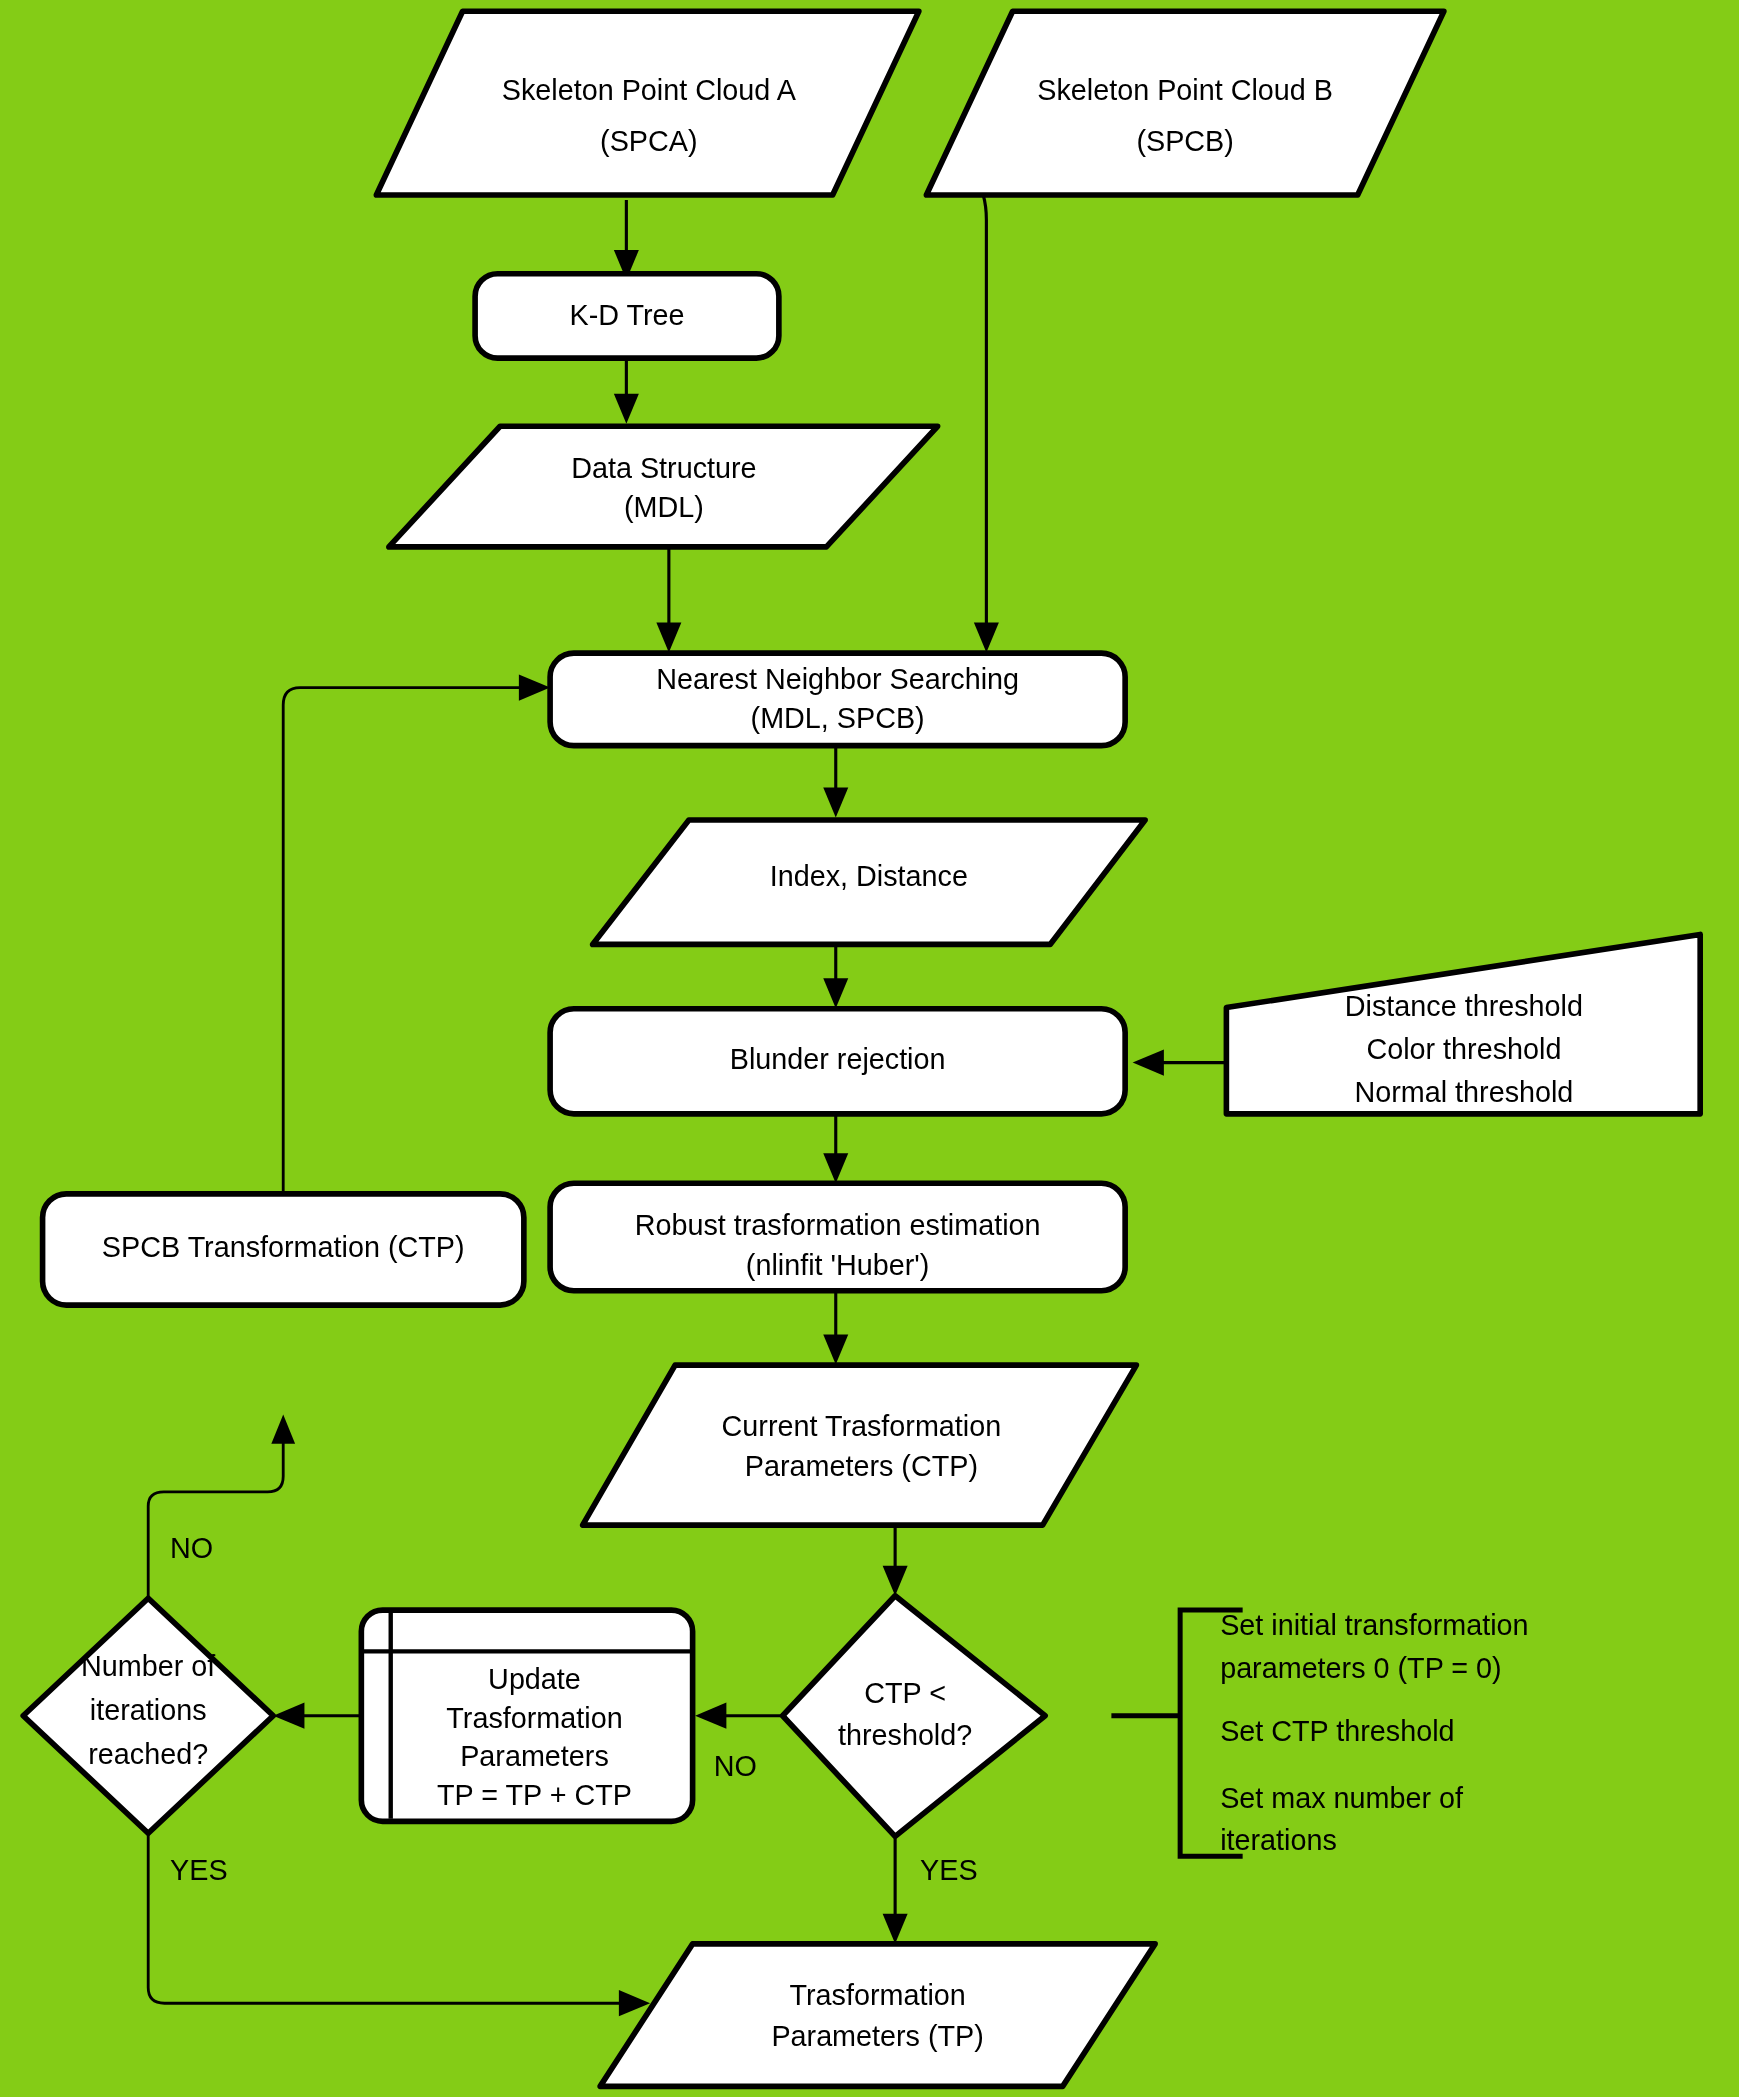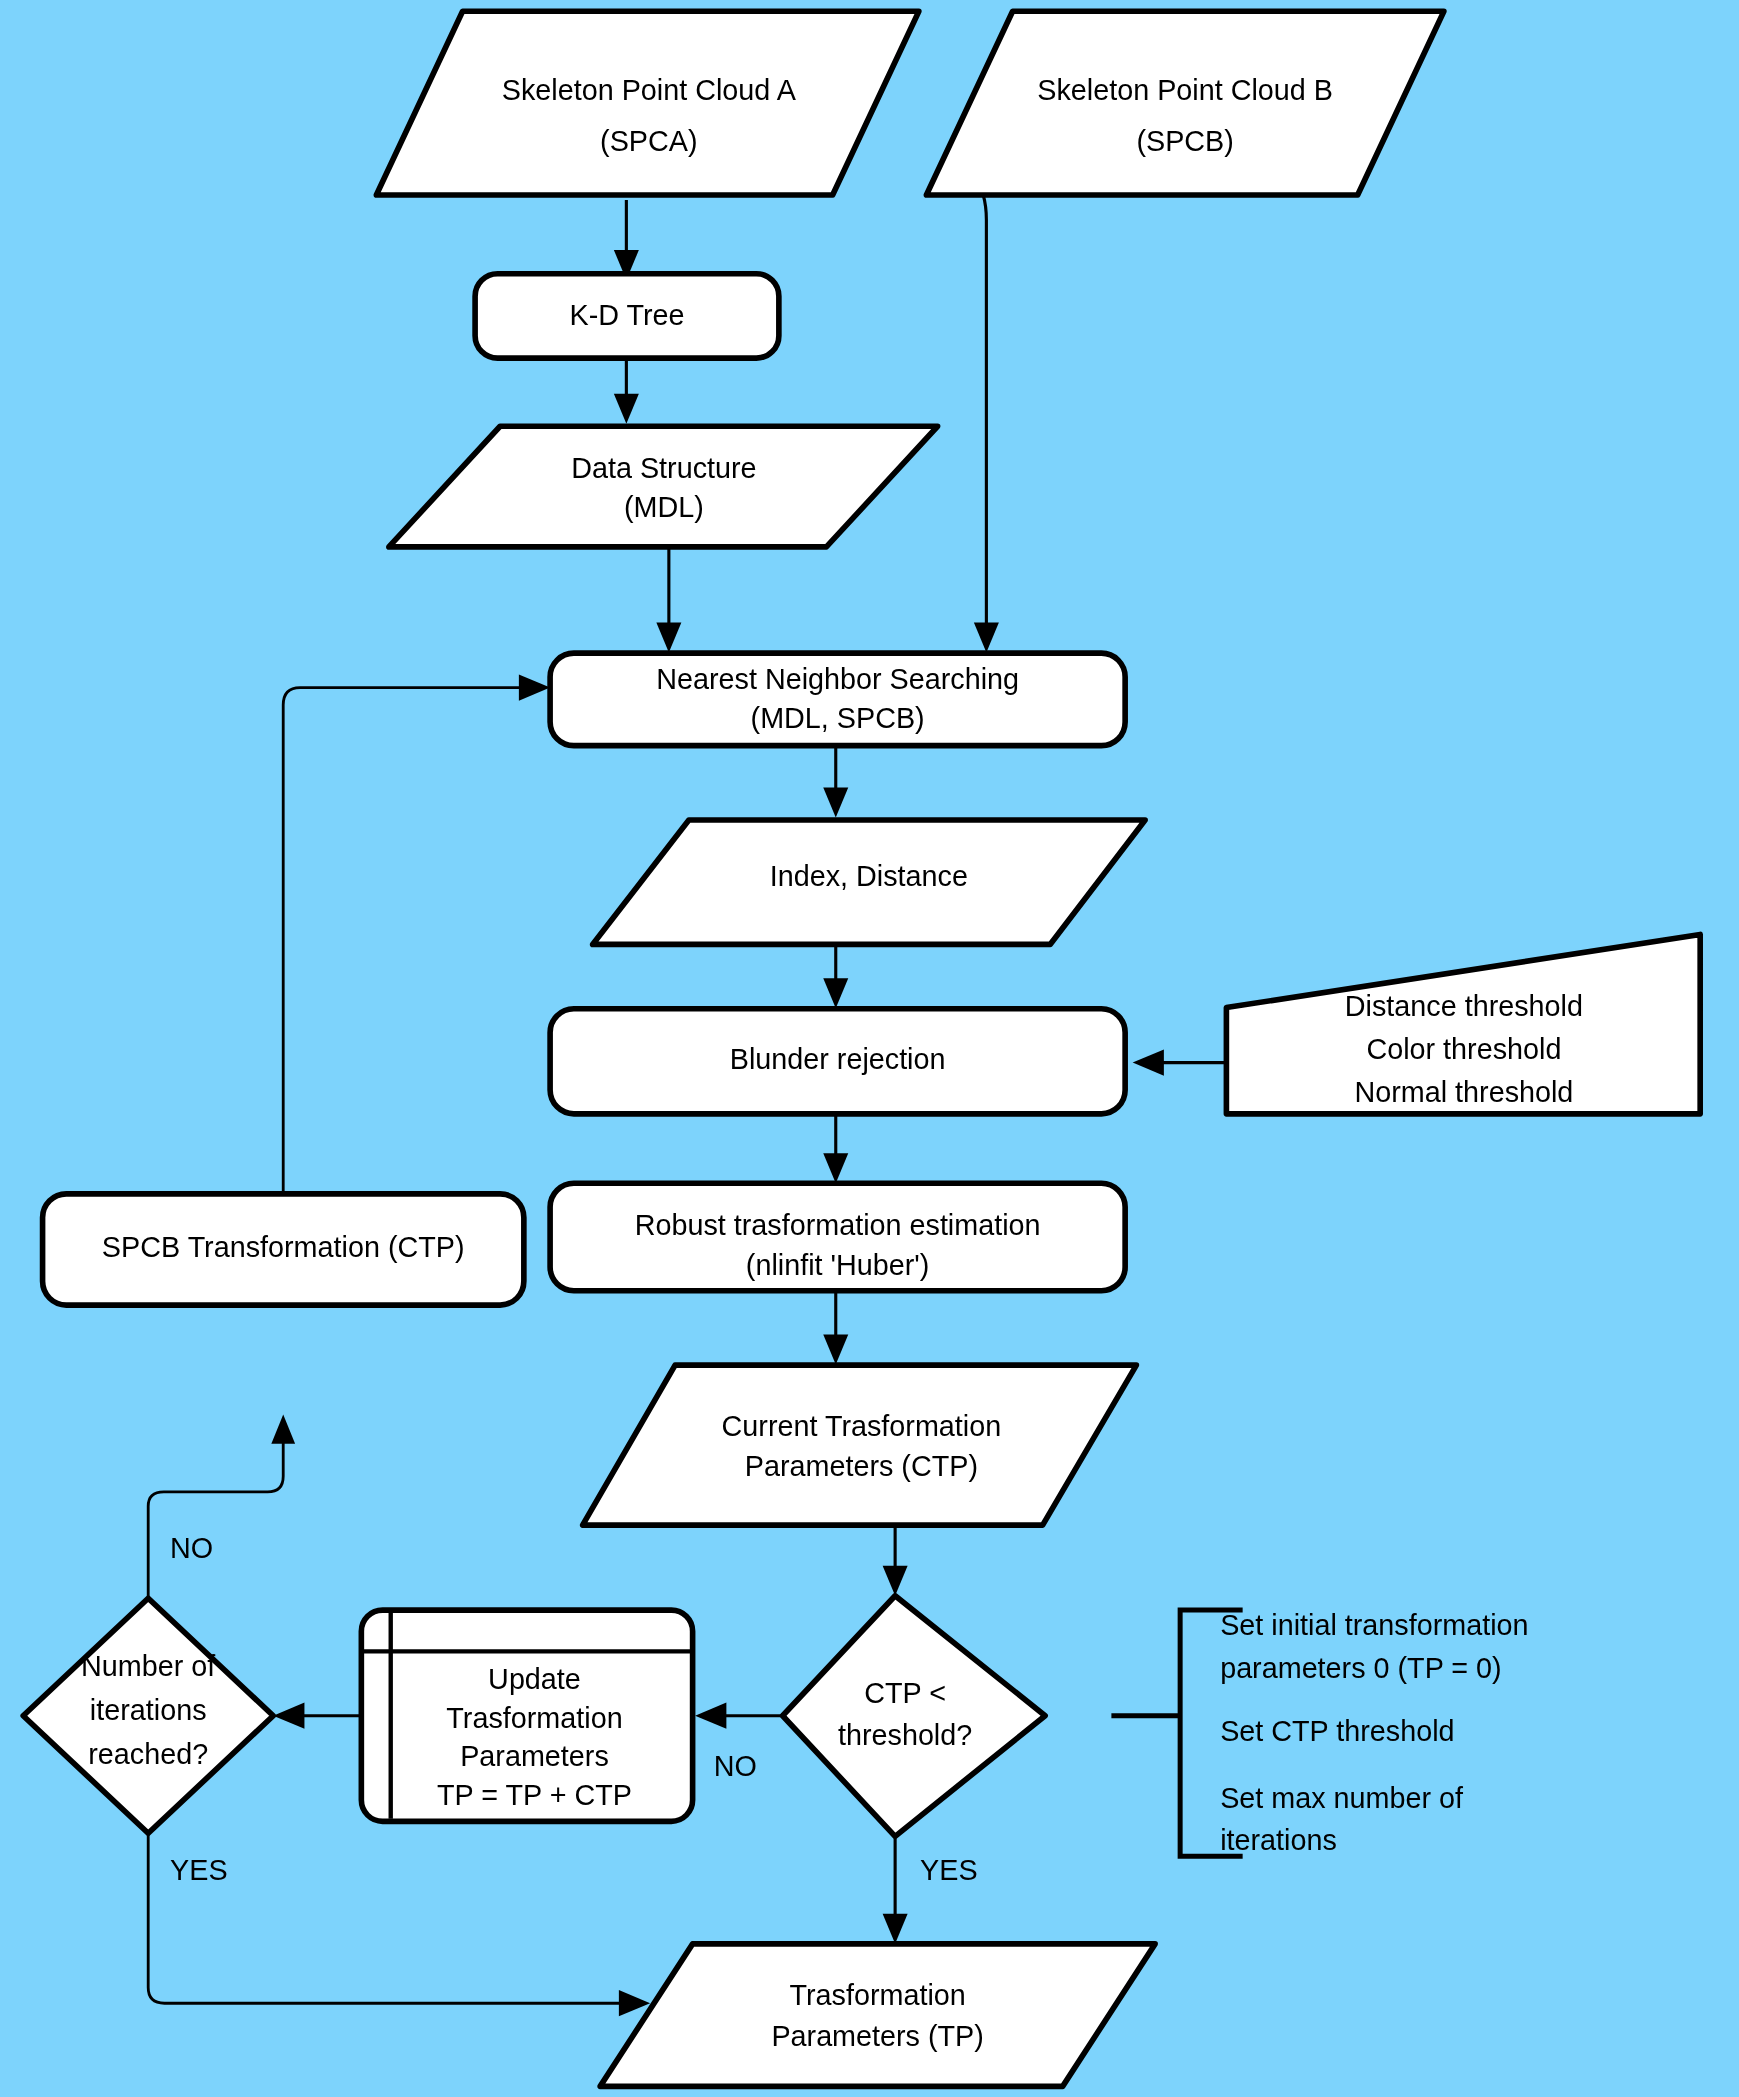--- a/index.html
+++ b/index.html
@@ -4,21 +4,21 @@
 <style>
   html, body {
     margin: 0;
     padding: 0;
     background: #ffffff;
   }
   #canvas-wrap {
     position: relative;
     width: 1739px;
     height: 2097px;
-    background: #7dd3fc;
+    background: #84cc16;
     overflow: hidden;
   }
   svg#flow {
     position: absolute;
     inset: 0;
     width: 1739px;
     height: 2097px;
     display: block;
   }
   .shape-thick {

